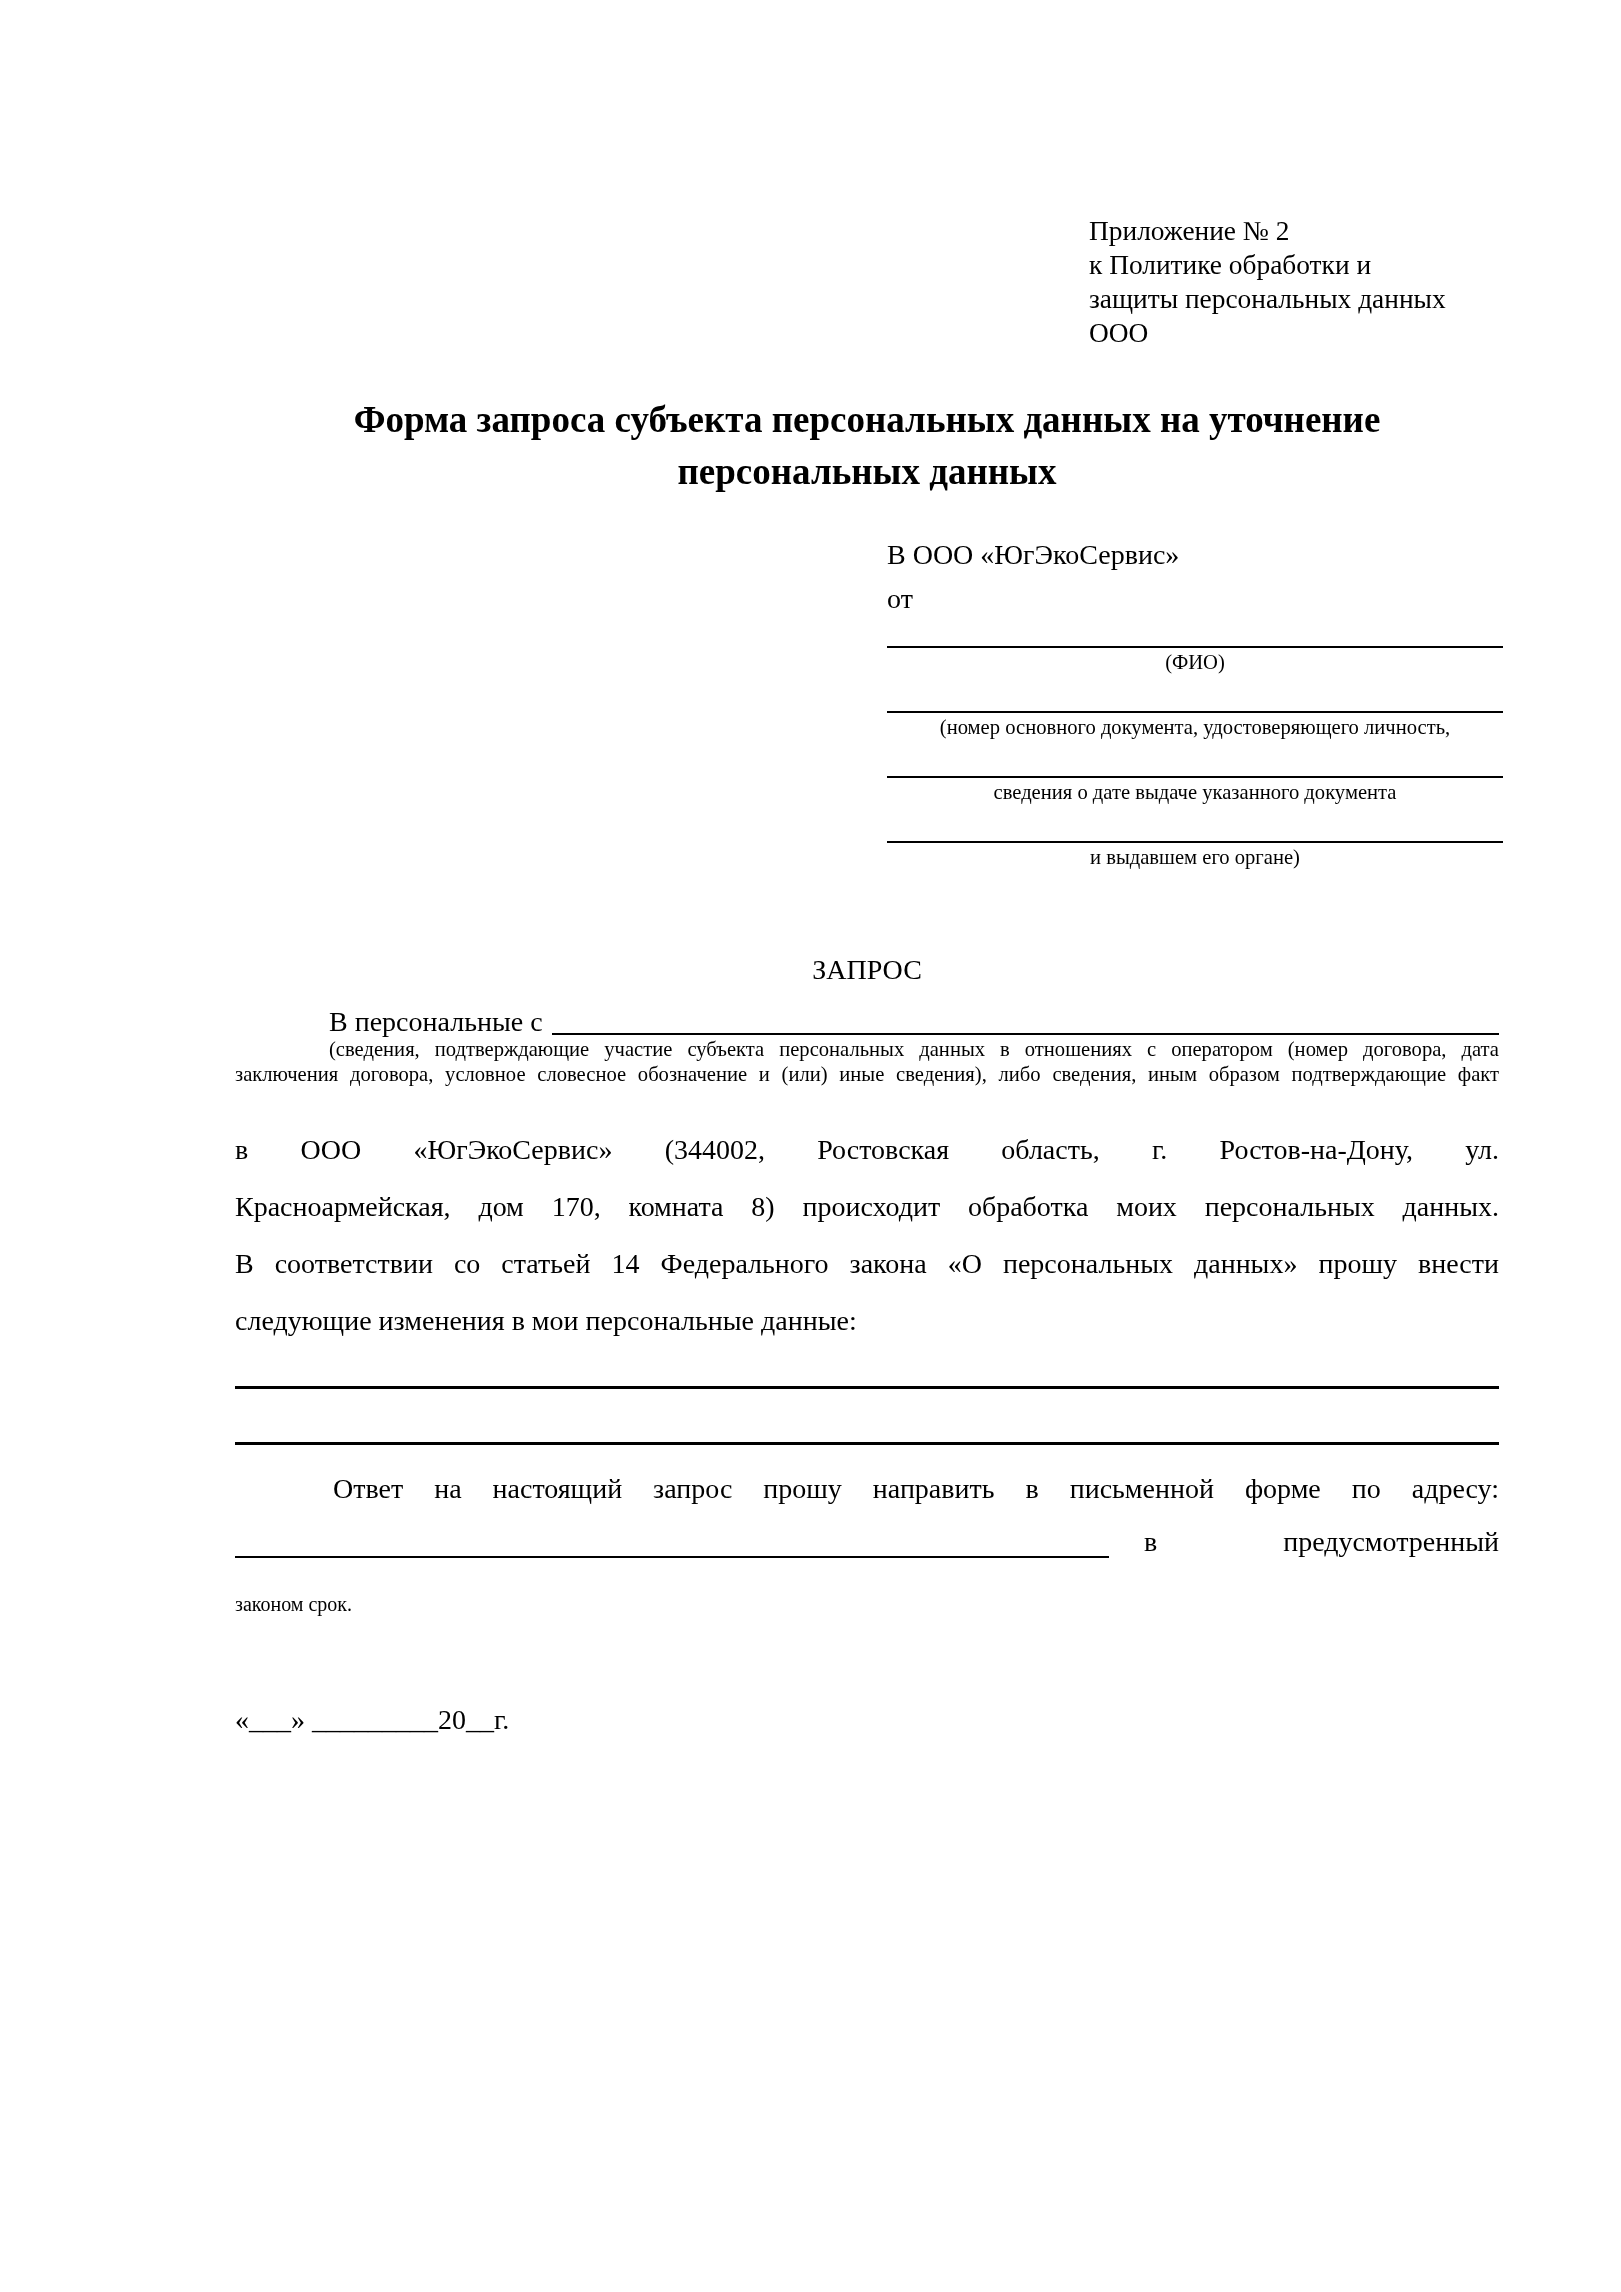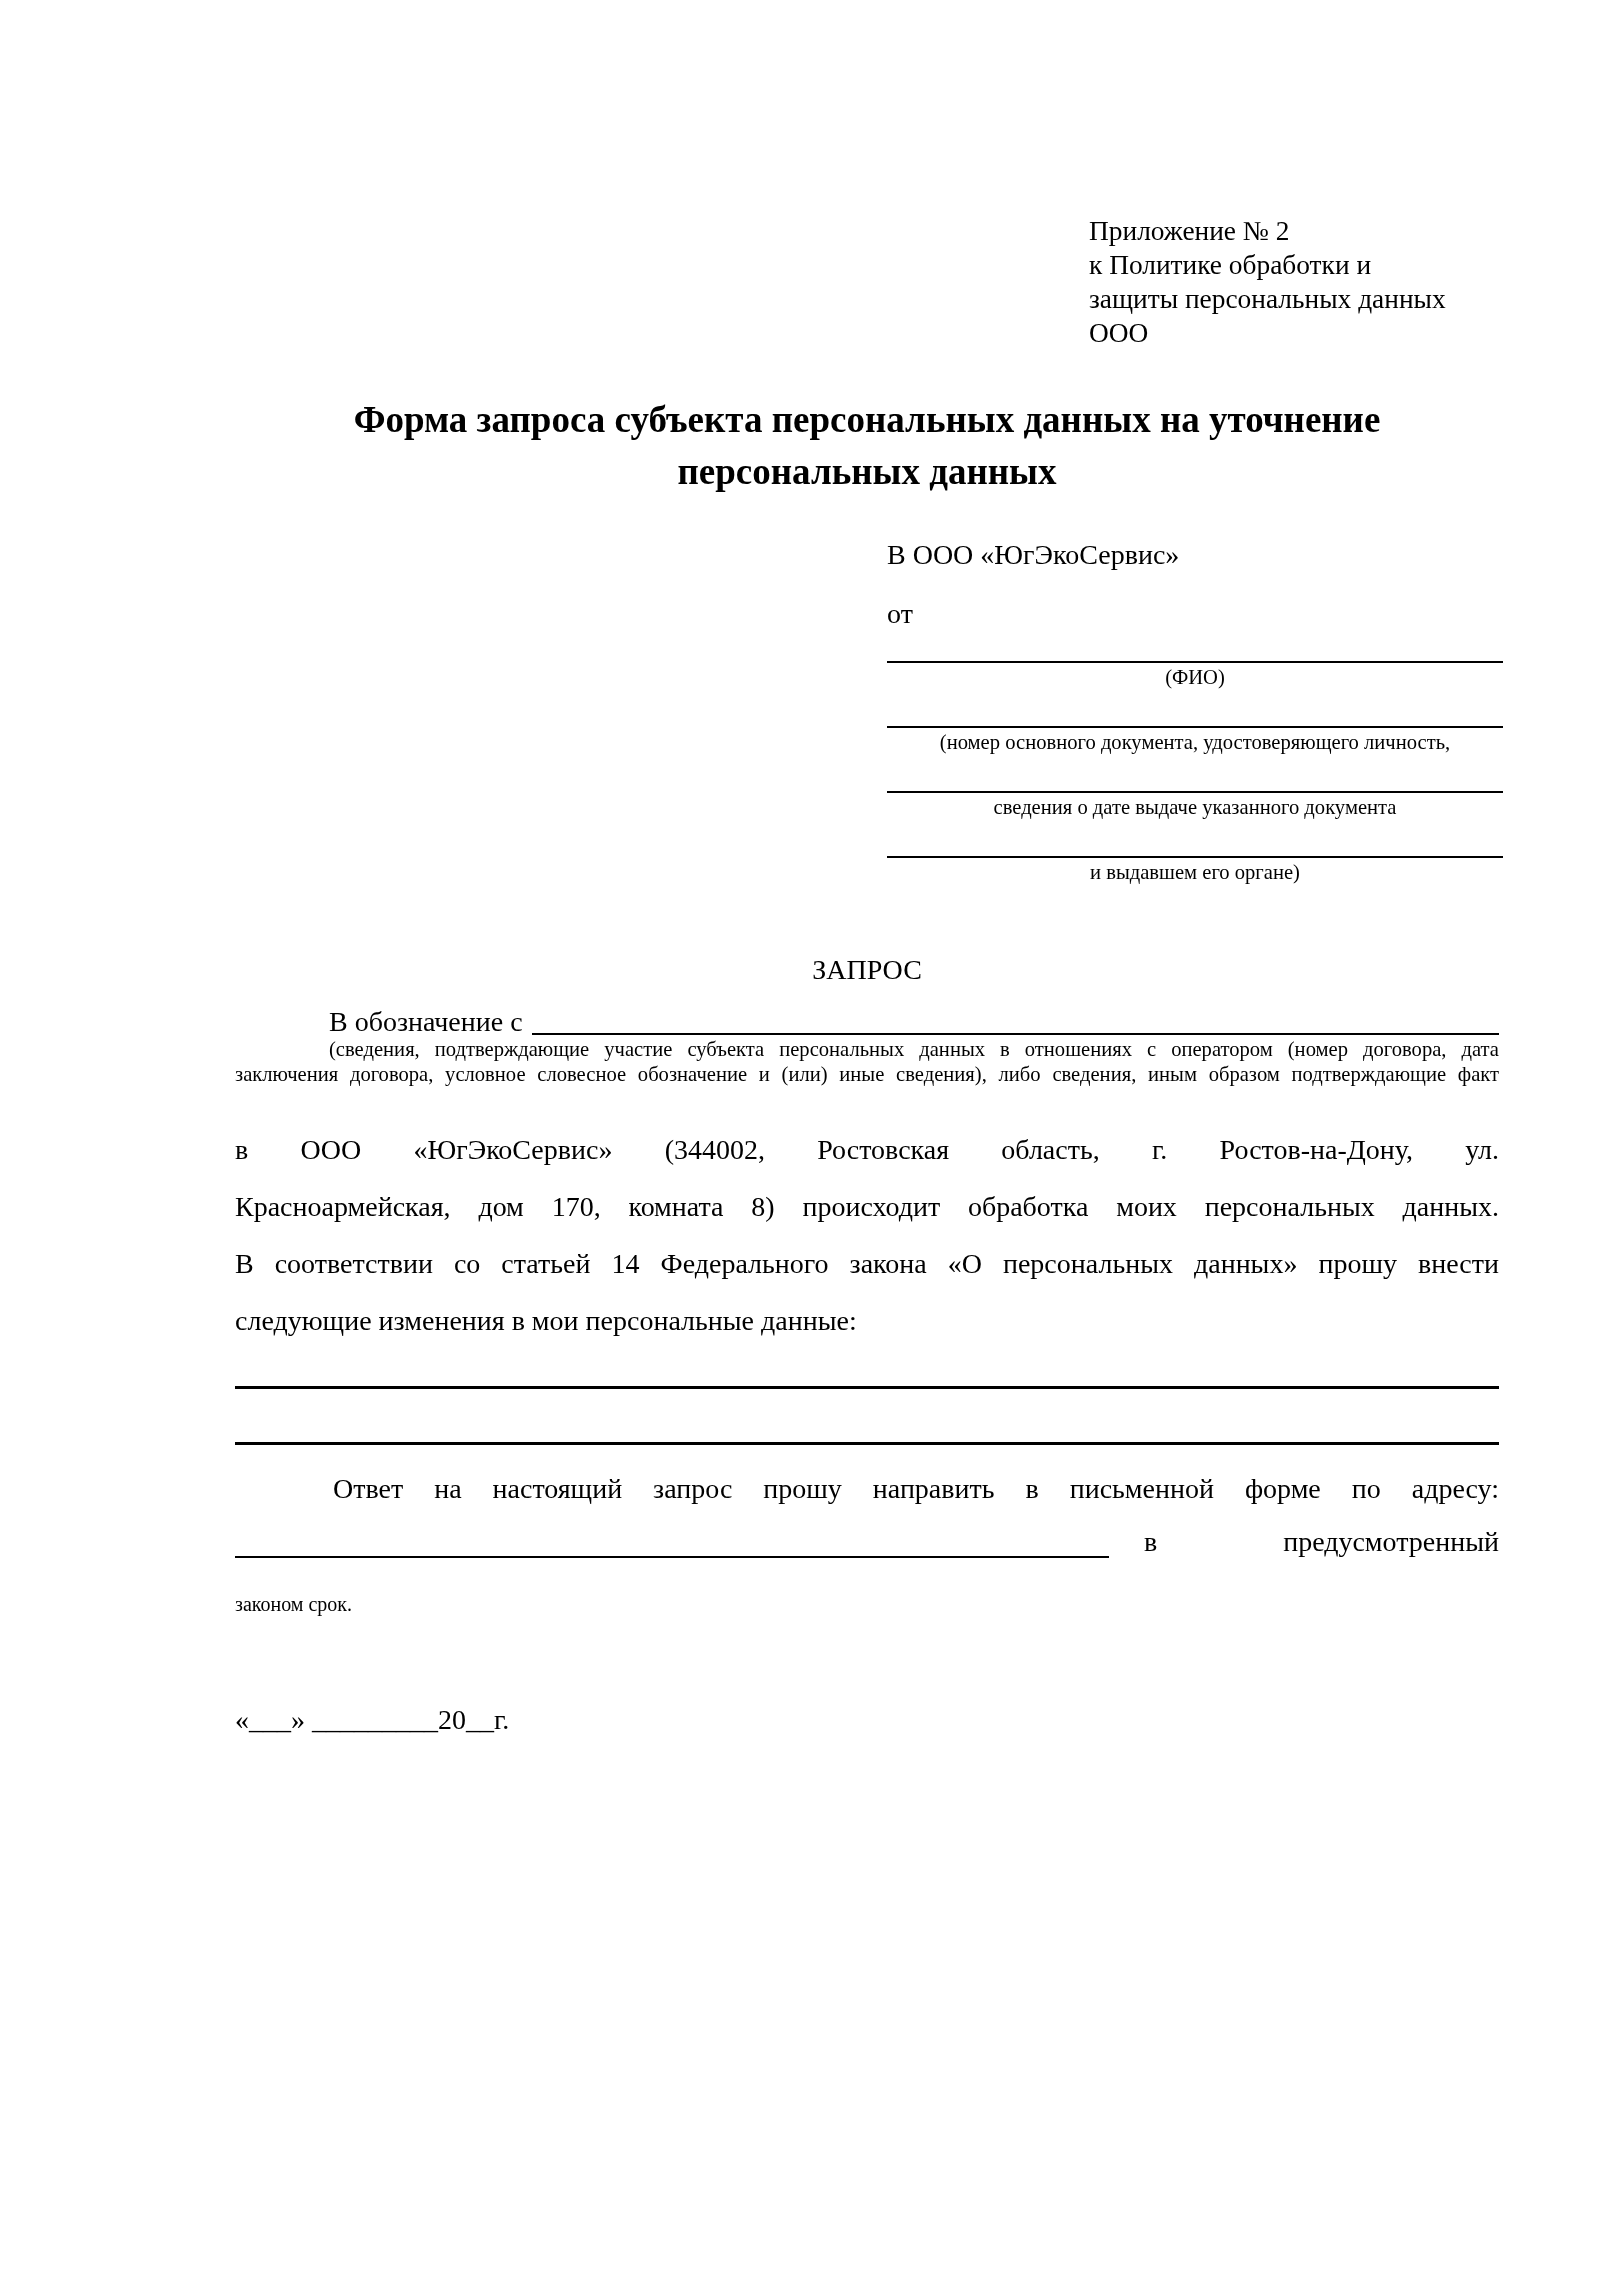--- a/index.html
+++ b/index.html
@@ -13,21 +13,21 @@
   }
   .abs { position:absolute; }
 
   .annex { left:1089px; top:214px; width:421px; font-size:27.4px; line-height:34px; }
 
   .title { left:235px; top:394px; width:1264px; text-align:center; font-weight:700;
            font-size:37px; line-height:52px; }
 
   .addr { left:887px; top:539px; width:616px; font-size:28px; }
   .addr-org  { line-height:31px; }
-  .addr-from { margin-top:28px; line-height:31px; }
+  .addr-from { margin-top:13px; line-height:31px; }
   .fline  { height:34px; border-bottom:2.9px solid #000; }
   .fline.first { height:32px; }
   .fcap   { font-size:20.6px; line-height:29px; text-align:center; }
 
   .zapros { left:235px; top:954px; width:1264px; text-align:center; font-size:28px; line-height:31px; }
 
   .accordance { left:235px; top:1006px; width:1264px; display:flex; font-size:28px; line-height:31px; }
   .accordance .lead { margin-left:94px; white-space:nowrap; }
   .accordance .fill { flex:1; border-bottom:2.9px solid #000; margin-left:9.8px; margin-bottom:2px; }
 
@@ -87,21 +87,21 @@
     <div class="fline"></div>
     <div class="fcap">сведения о дате выдаче указанного документа</div>
 
     <div class="fline"></div>
     <div class="fcap">и выдавшем его органе)</div>
   </div>
 
   <div class="abs zapros">ЗАПРОС</div>
 
   <div class="abs accordance">
-    <span class="lead">В обозначение с</span>
+    <span class="lead">В персональные с</span>
     <span class="fill"></span>
   </div>
 
   <div class="abs explainer">
     <div class="just indent1">(сведения, подтверждающие участие субъекта персональных данных в отношениях с оператором (номер договора, дата</div>
     <div class="just">заключения договора, условное словесное обозначение и (или) иные сведения), либо сведения, иным образом подтверждающие факт</div>
   </div>
 
   <div class="abs body-par">
     <div class="just">в ООО «ЮгЭкоСервис» (344002, Ростовская область, г. Ростов-на-Дону, ул.</div>

